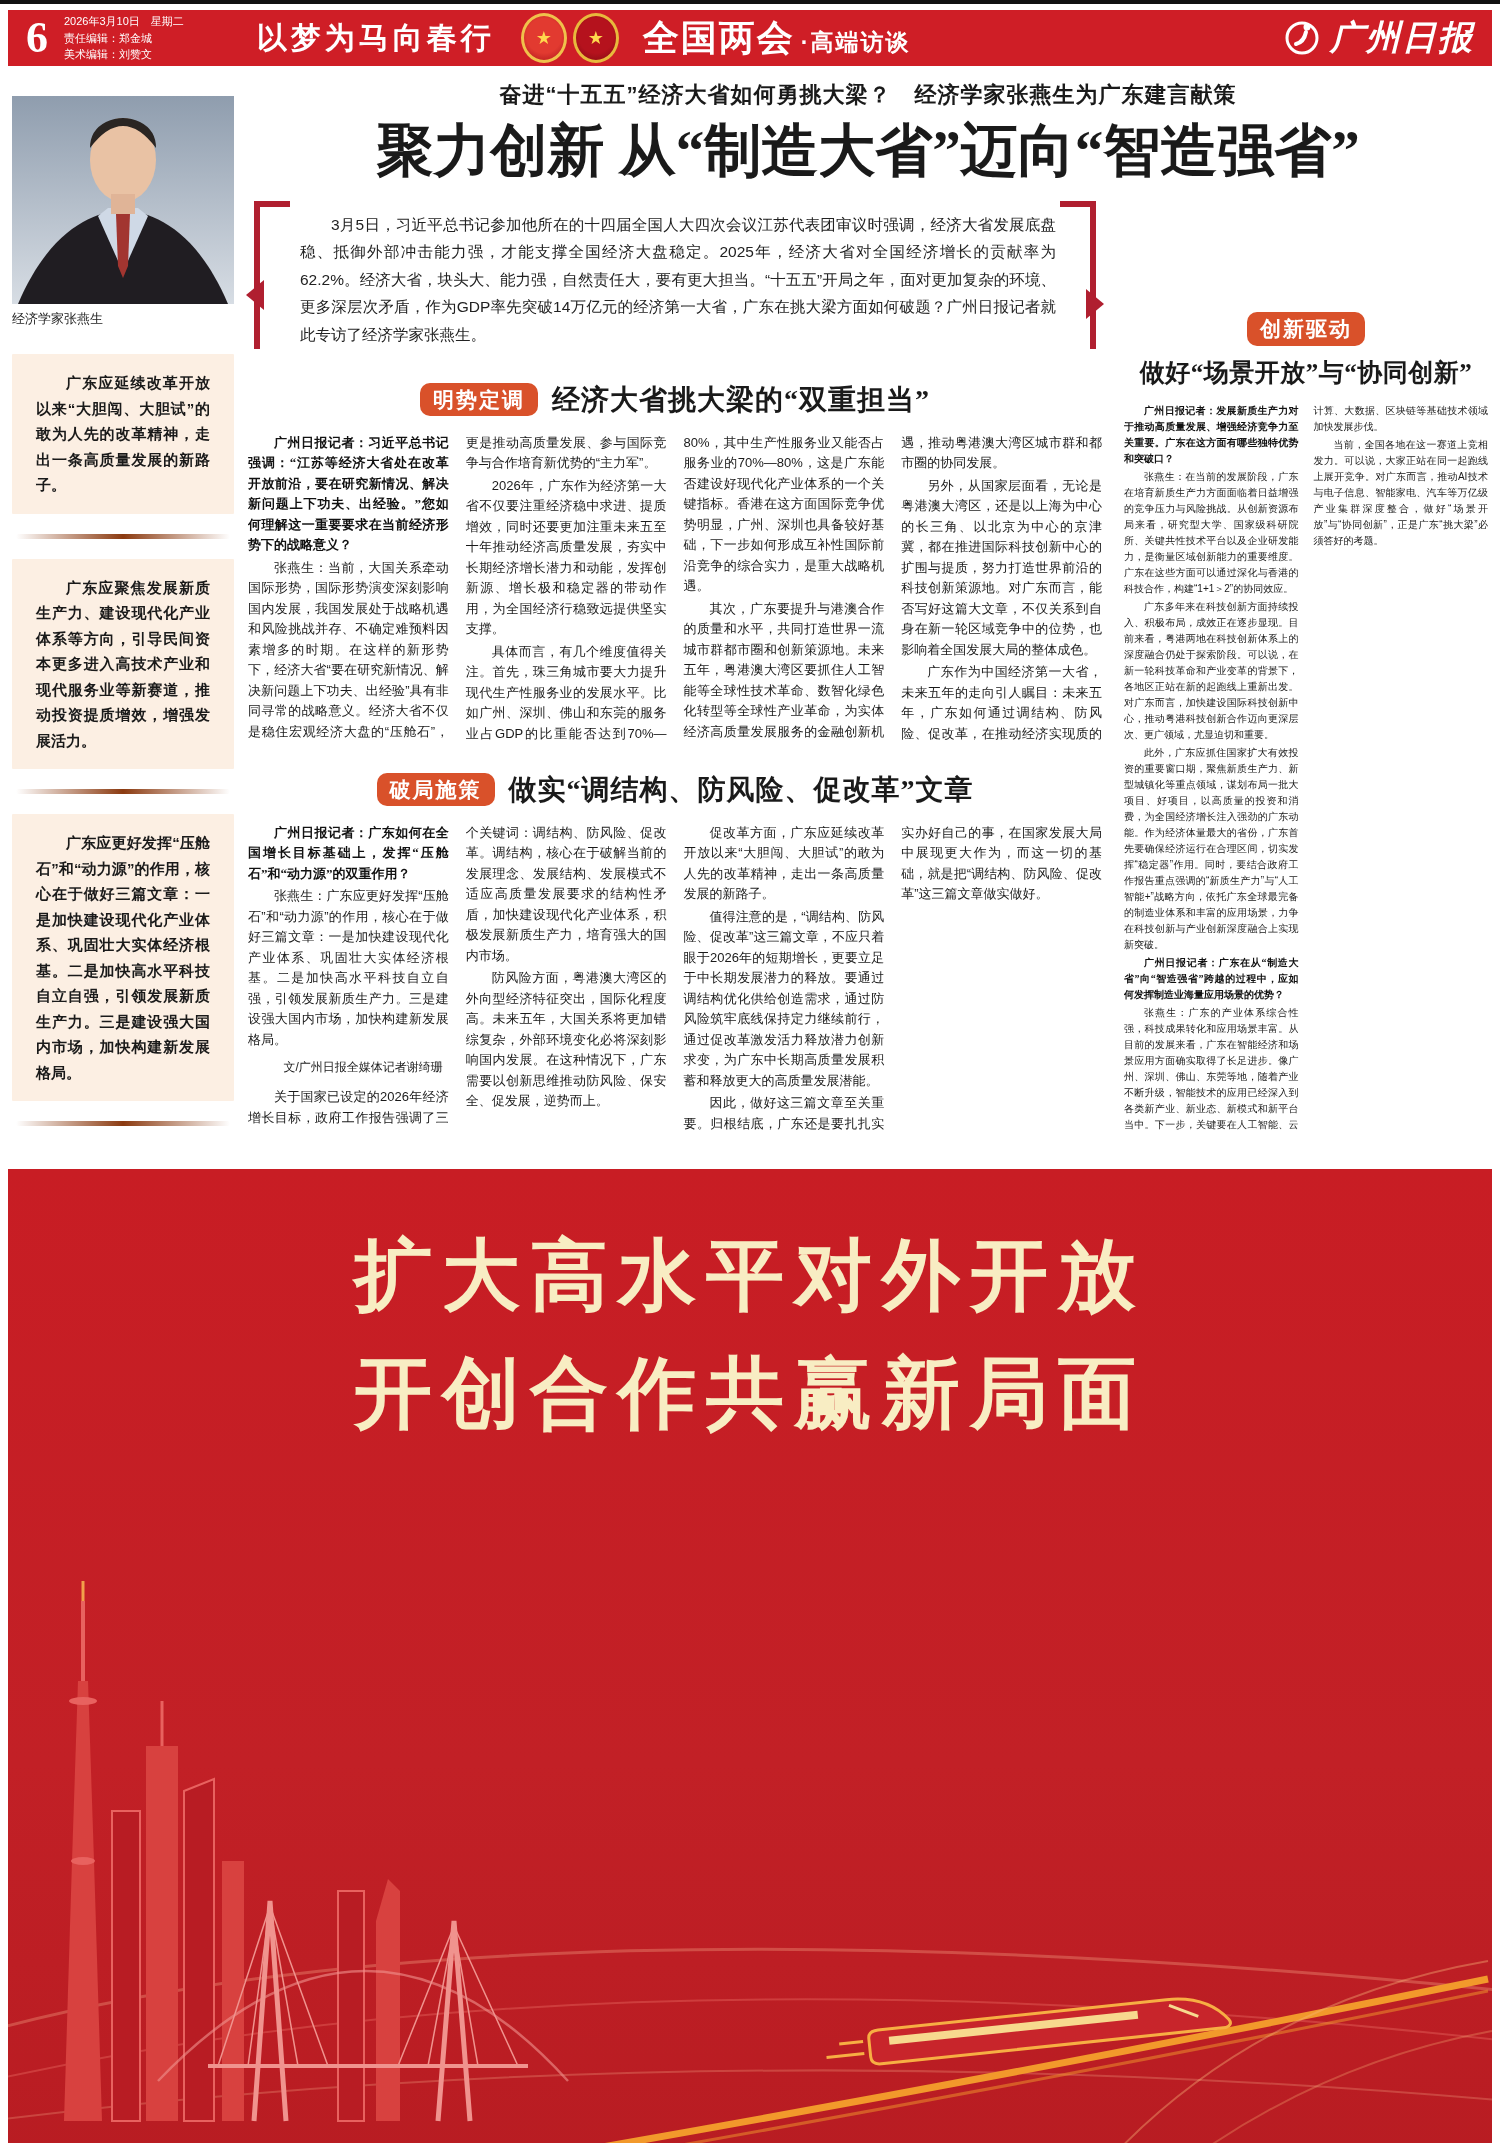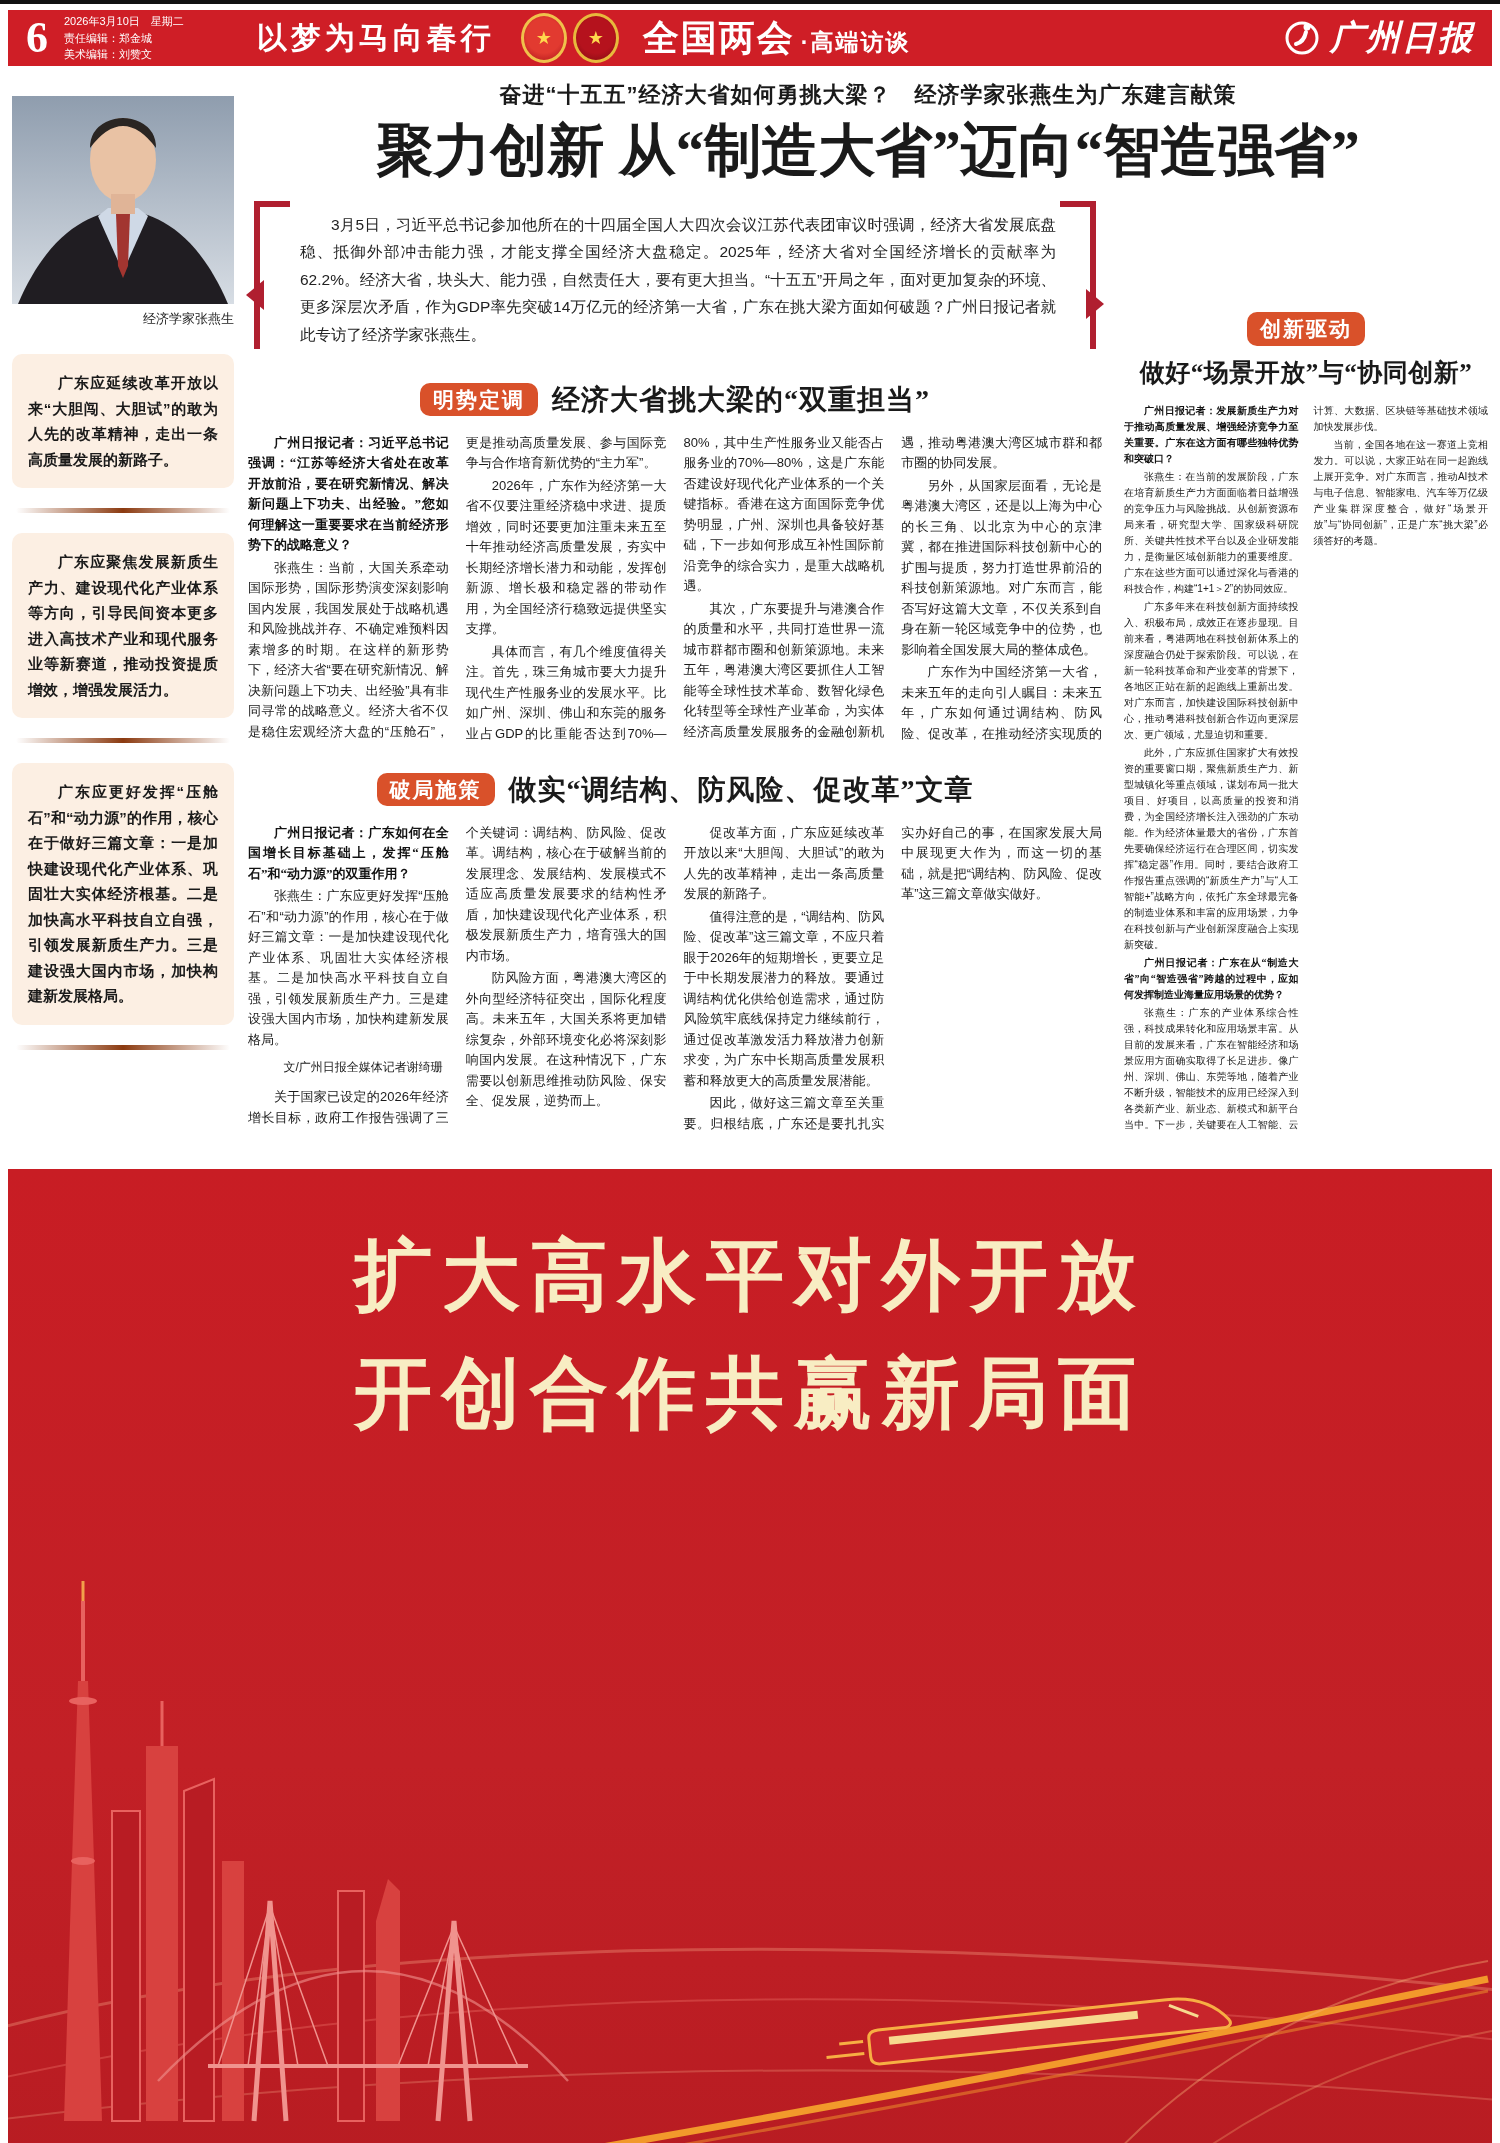--- a/index.html
+++ b/index.html
@@ -28,23 +28,23 @@
   .main{flex:1;margin-left:14px;}
   
   .kicker{text-align:center;font-size:22px;font-weight:bold;letter-spacing:1px;margin:4px 0 10px;}
   .main-title{text-align:center;font-family:"Liberation Serif",serif;font-weight:900;font-size:57px;
               letter-spacing:0px;line-height:1.1;margin-bottom:18px;white-space:nowrap;}
   .main-row{display:flex;align-items:flex-end;}
   .mid{flex:1;min-width:0;}
   .right-rail{width:364px;flex:0 0 364px;margin-left:22px;padding-top:30px;}
   
   .photo{width:222px;height:208px;display:block;}
-  .caption{font-size:13px;text-align:right;margin:6px 0 26px;color:#222;}
-  
-  .quote-box{background:#fcefe3;border-radius:10px;padding:16px 16px;margin-bottom:0;}
+  .caption{font-size:13px;text-align:left;margin:6px 0 26px;color:#222;}
+  
+  .quote-box{background:#fcefe3;border-radius:1px;padding:16px 24px;margin-bottom:0;}
   .quote-box p{margin:0;font-size:15px;font-weight:bold;line-height:1.7;text-align:justify;text-indent:2em;}
   .box-rule{height:5px;margin:20px 4px;background:linear-gradient(90deg,rgba(247,227,210,0) 0%,#8b3a10 50%,rgba(247,227,210,0) 100%);border-radius:3px;}
   
   .intro-wrap{position:relative;padding:10px 46px 6px 52px;margin-bottom:26px;min-height:110px;}
   .bracket-l,.bracket-r{position:absolute;top:0;bottom:6px;width:30px;}
   .bracket-l{left:6px;border-top:6px solid #b01f30;border-left:6px solid #b01f30;}
   .bracket-l::after{content:"";position:absolute;left:-14px;top:52%;
       border-top:15px solid transparent;border-bottom:15px solid transparent;border-right:18px solid #b01f30;}
   .bracket-r{right:6px;border-top:6px solid #b01f30;border-right:6px solid #b01f30;}
   .bracket-r::after{content:"";position:absolute;right:-14px;top:58%;

